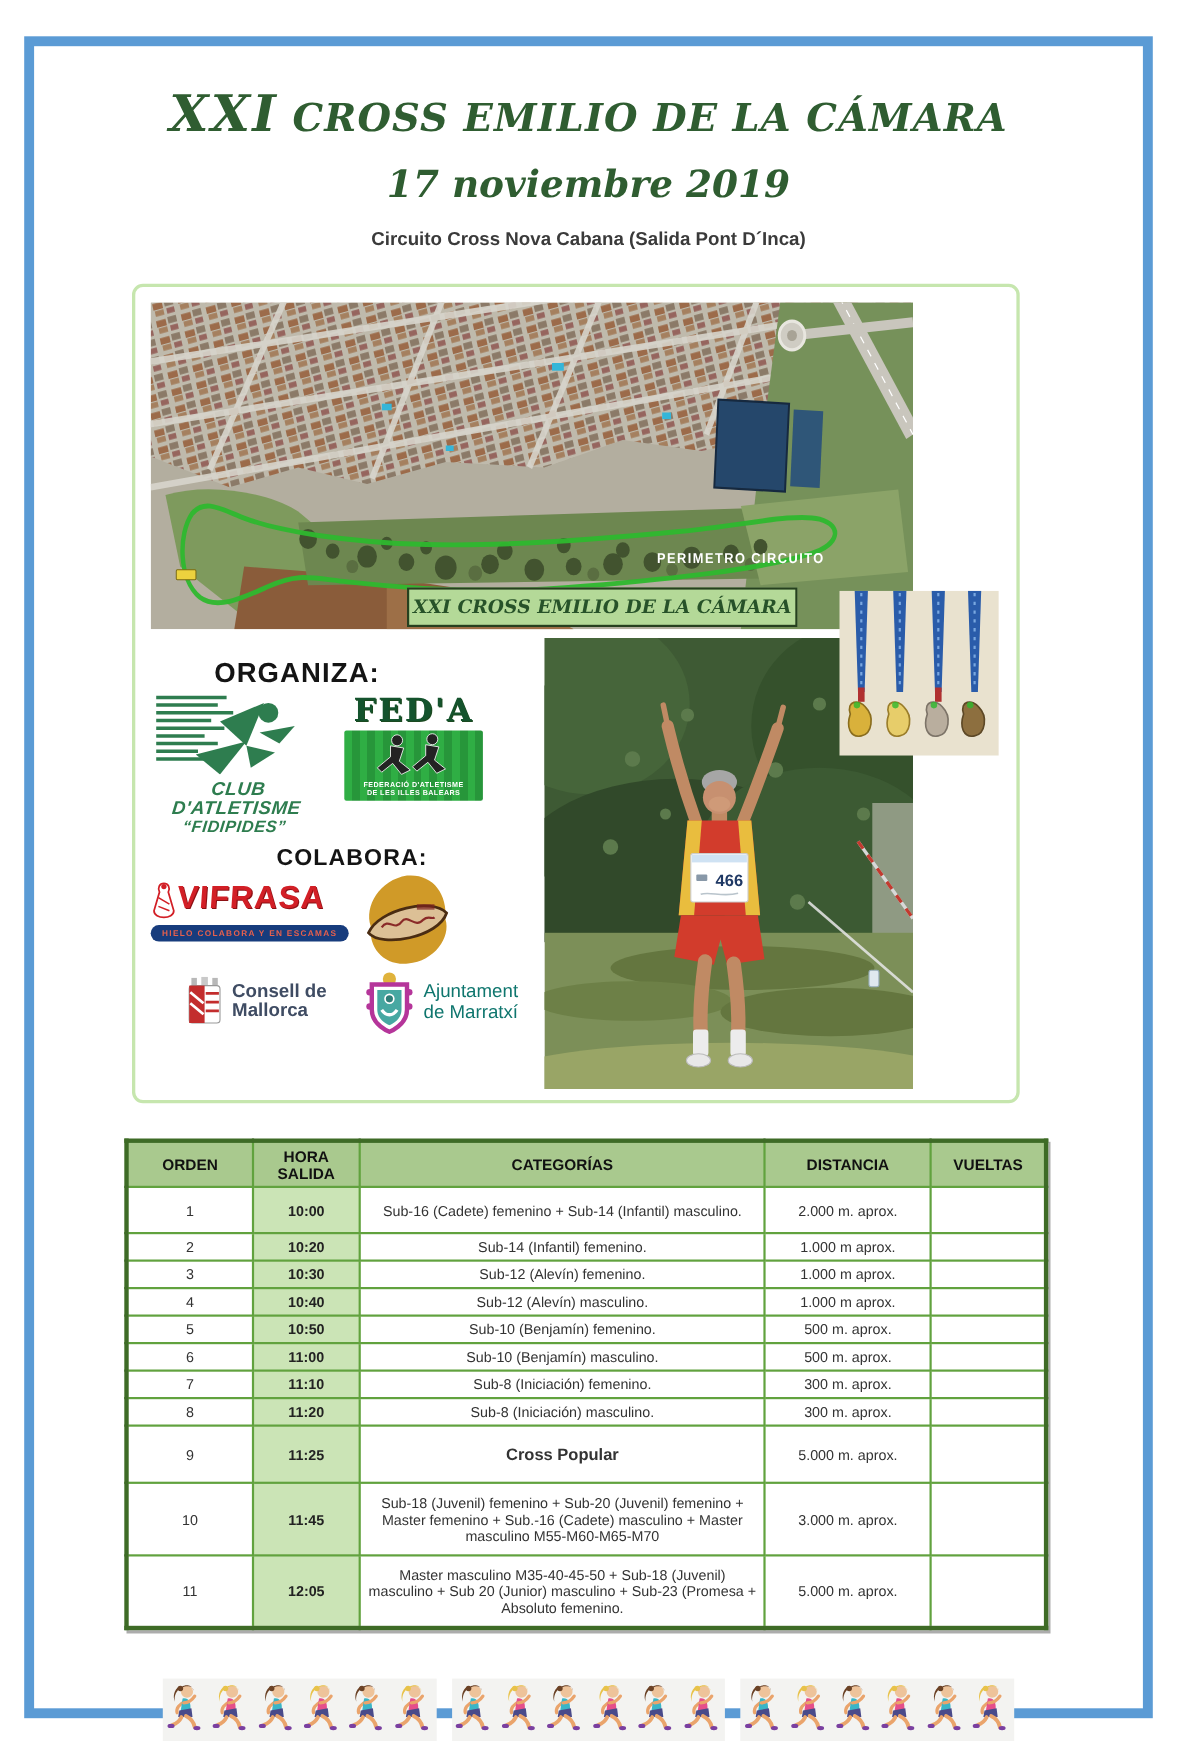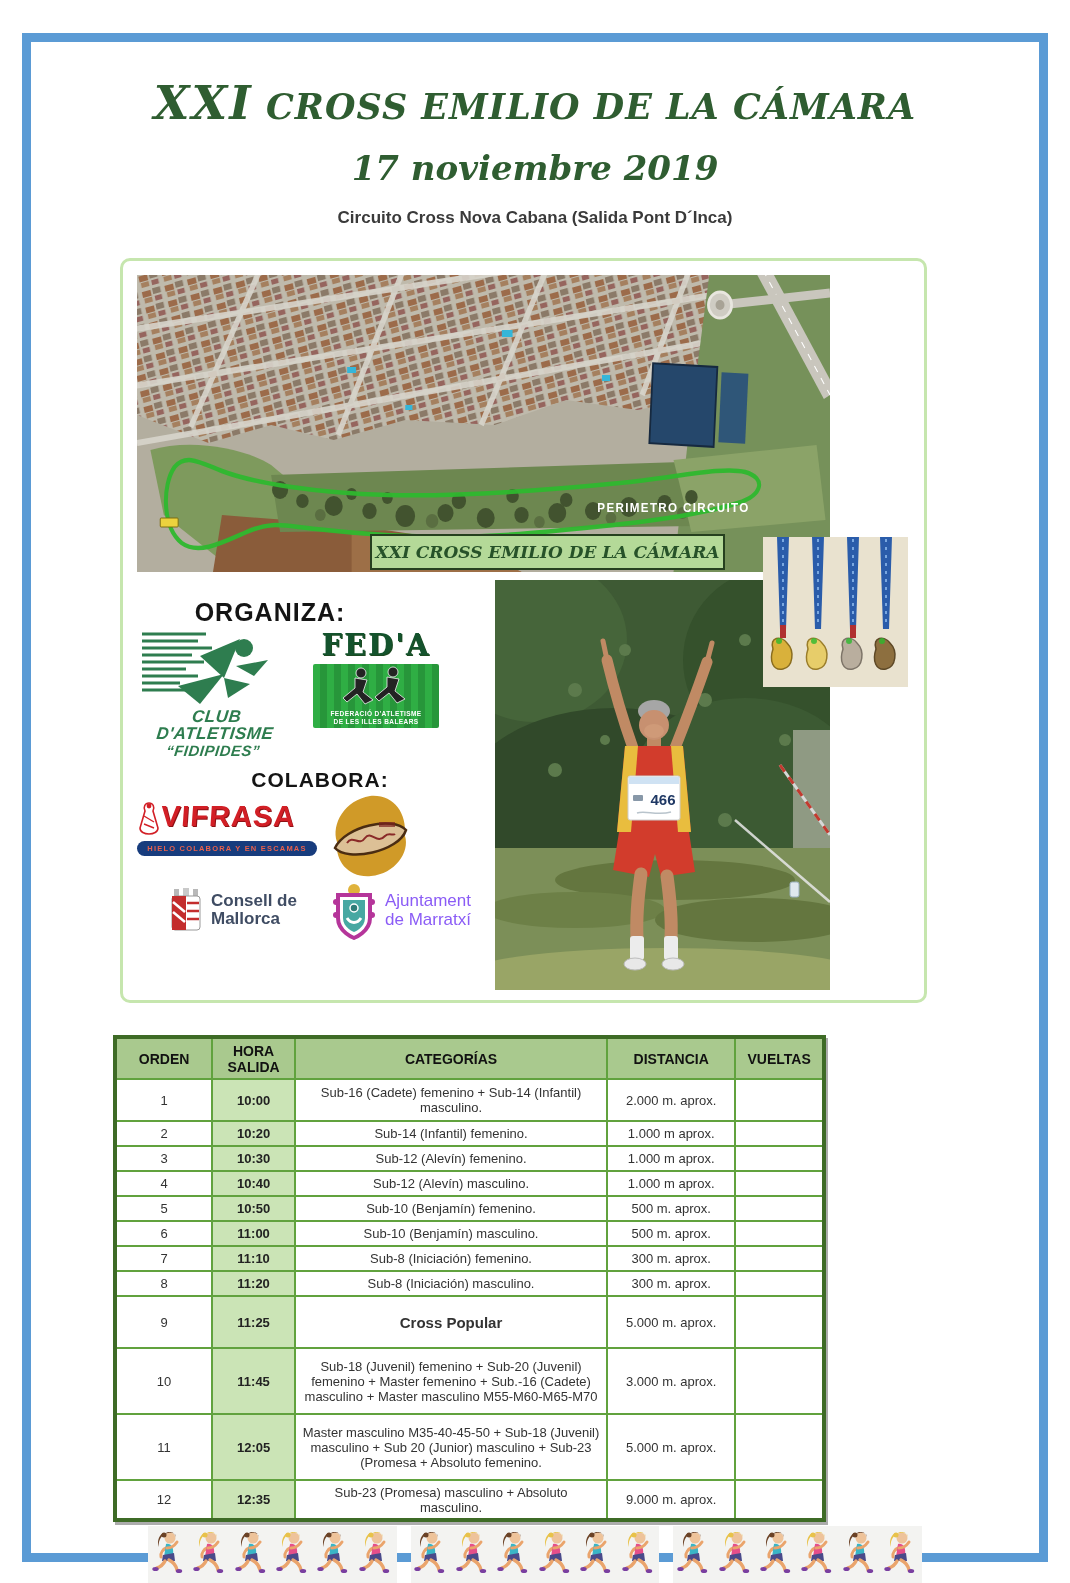--- a/index.html
+++ b/index.html
@@ -55,29 +55,29 @@
   .vif-name{color:#d21f26;font-weight:bold;font-size:29px;letter-spacing:1px;
         transform:skewX(-4deg);text-shadow:1px 1px 0 #8d1014;}
   .vif-banner{margin-top:1px;background:#173c7d;border-radius:9px;padding:3px 4px;
         color:#e8604c;font-size:7.5px;font-weight:bold;letter-spacing:1.2px;text-align:center;}
   .oval-logo{left:192px;top:204px;width:86px;}
 
   .gov{display:flex;align-items:center;gap:8px;}
   .consell{left:34px;top:302px;}
   .consell .gov-text{color:#3f4c63;font-weight:bold;font-size:17px;line-height:1.05;}
   .ajuntament{left:196px;top:296px;}
-  .ajuntament .gov-text{color:#8b5cf6;font-size:17px;line-height:1.1;}
+  .ajuntament .gov-text{color:#0f766e;font-size:17px;line-height:1.1;}
 
   .photo{position:absolute;left:372px;top:319px;width:335px;height:410px;}
   .photo svg{width:100%;height:100%;display:block;}
   .medals{position:absolute;left:640px;top:276px;width:145px;height:150px;z-index:3;}
   .medals svg{width:100%;height:100%;display:block;}
 
   
-  .schedule{position:absolute;left:113px;top:1035px;width:713px;z-index:2;
+  .schedule{position:absolute;left:113px;top:1035px;width:840px;z-index:2;
         border-collapse:collapse;table-layout:fixed;background:#fff;
         border:4px solid #3e6b26;box-shadow:2px 3px 0 rgba(70,70,70,.45);}
   .schedule col.c-orden{width:13.7%;}
   .schedule col.c-hora{width:11.7%;}
   .schedule col.c-categorias{width:44%;}
   .schedule col.c-distancia{width:18.1%;}
   .schedule col.c-vueltas{width:12.5%;}
   .schedule th,.schedule td{border:2px solid #61a23e;text-align:center;vertical-align:middle;
         padding:1px 6px;font-size:13px;line-height:15px;color:#333;}
   .schedule th{background:#a9c98e;color:#111;font-weight:bold;font-size:14px;line-height:16px;}
@@ -472,27 +472,20 @@
           <td class="distancia">3.000 m. aprox.</td>
           <td class="vueltas"></td>
         </tr>
         <tr>
           <td class="orden">11</td>
           <td class="hora">12:05</td>
           <td class="categorias">Master masculino M35-40-45-50 + Sub-18 (Juvenil) masculino + Sub 20 (Junior) masculino + Sub-23 (Promesa + Absoluto femenino.</td>
           <td class="distancia">5.000 m. aprox.</td>
           <td class="vueltas"></td>
         </tr>
-        <tr>
-          <td class="orden">12</td>
-          <td class="hora">12:35</td>
-          <td class="categorias">Sub-23 (Promesa) masculino + Absoluto masculino.</td>
-          <td class="distancia">9.000 m. aprox.</td>
-          <td class="vueltas"></td>
-        </tr>
       </tbody>
   </table>
 
   <div class="runners-row">
     <div class="runner-strip">
         <svg width="36" height="46" viewBox="0 0 36 46">
           <path d="M14,3 C9,6 7,11 8,16 C6,12 7,5 12,2 Z" fill="#6b4226"></path>
           <path d="M17,16 C12,18 9,22 10,26" stroke="#eaa46c" stroke-width="3" fill="none" stroke-linecap="round"></path>
           <path d="M15,13 C20,12 23,16 22,24 L13,26 Z" fill="#3ab5c6"></path>
           <path d="M16,17 C21,17 24,14 26,11" stroke="#eaa46c" stroke-width="3" fill="none" stroke-linecap="round"></path>

